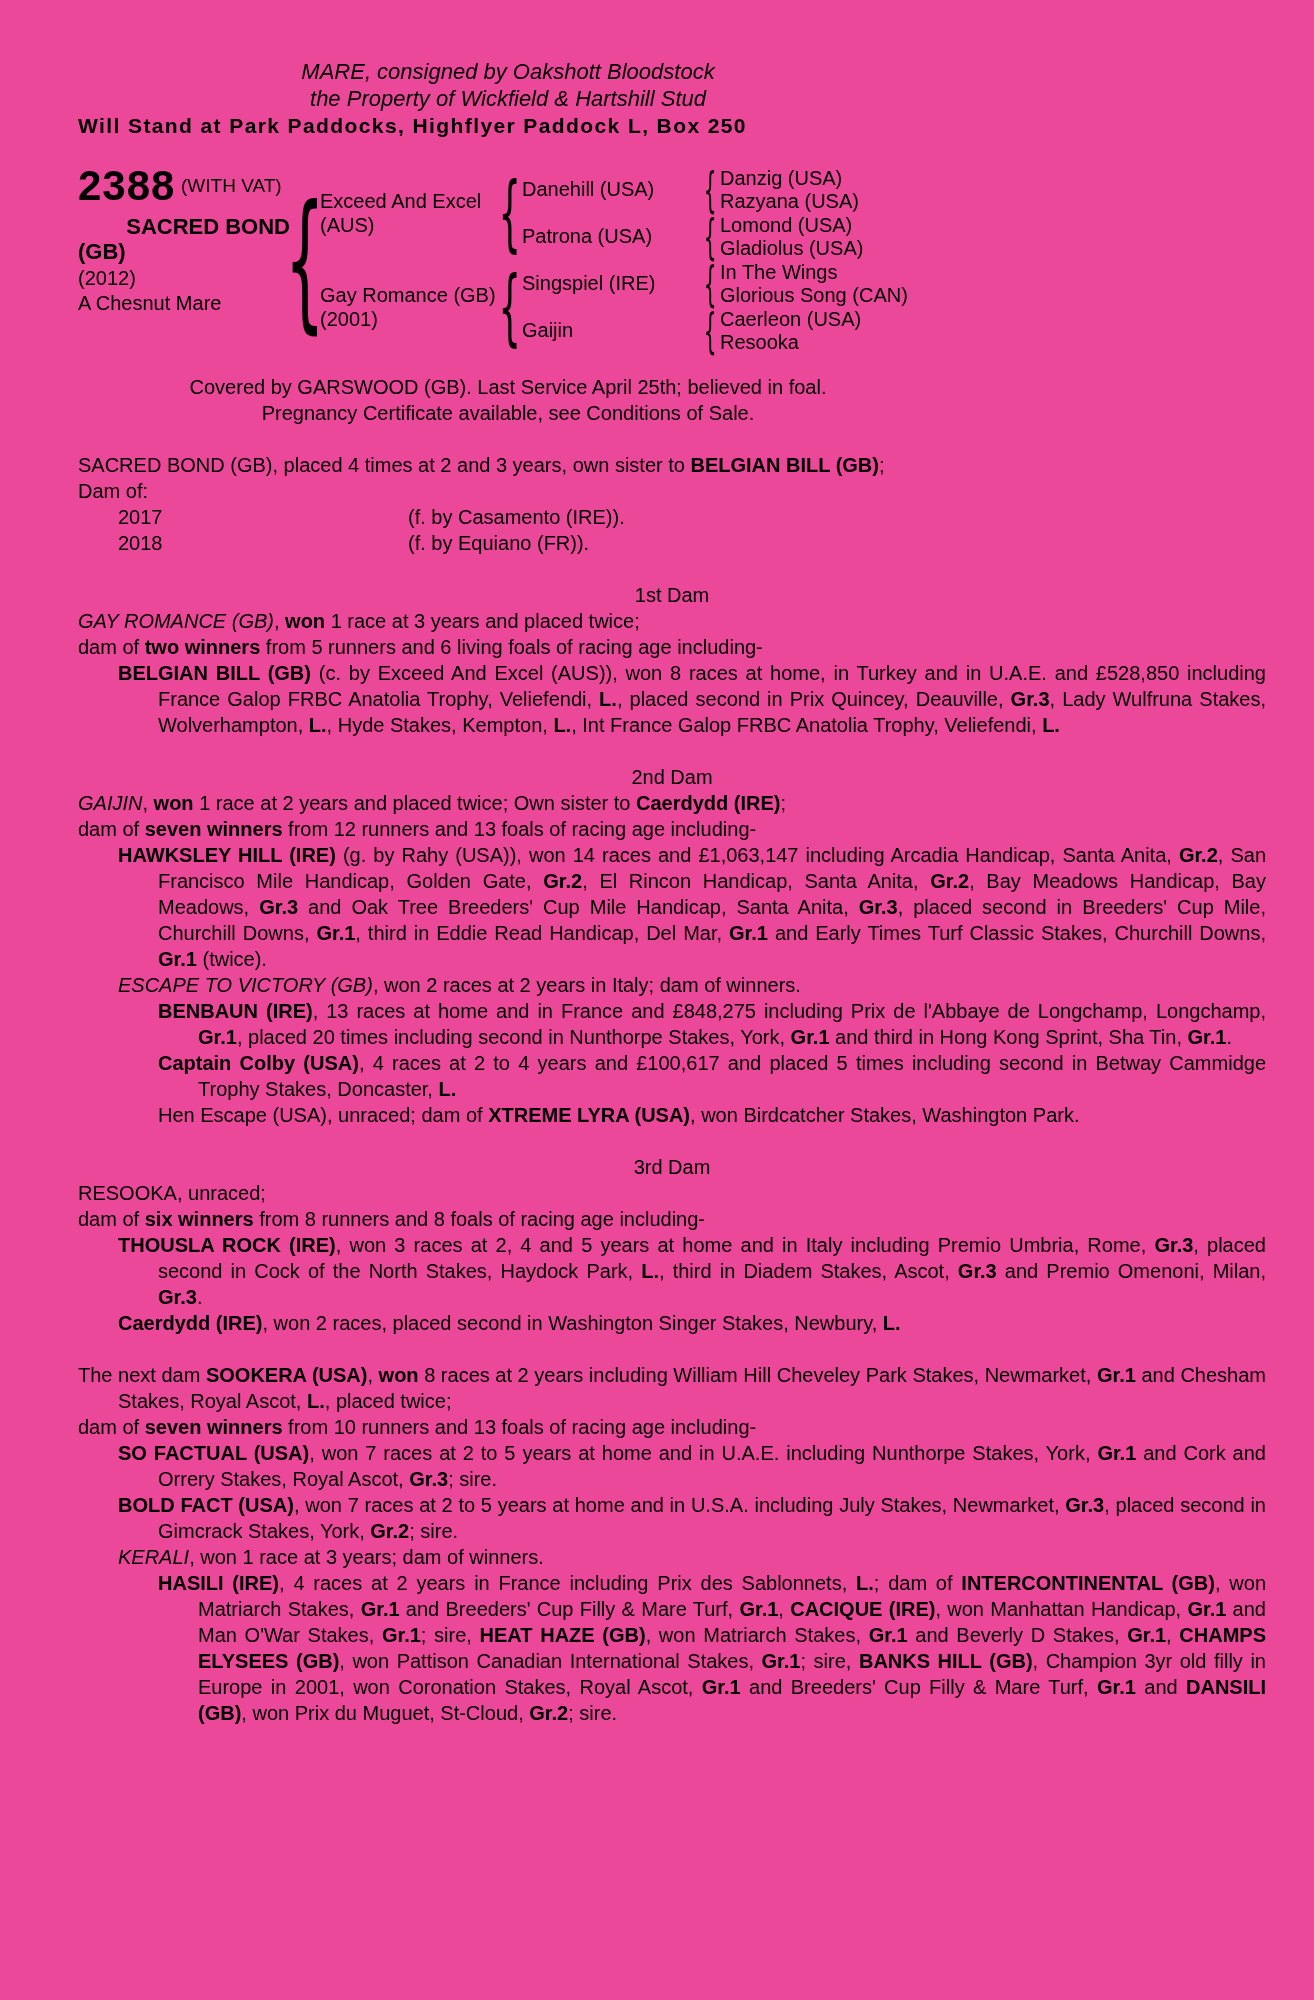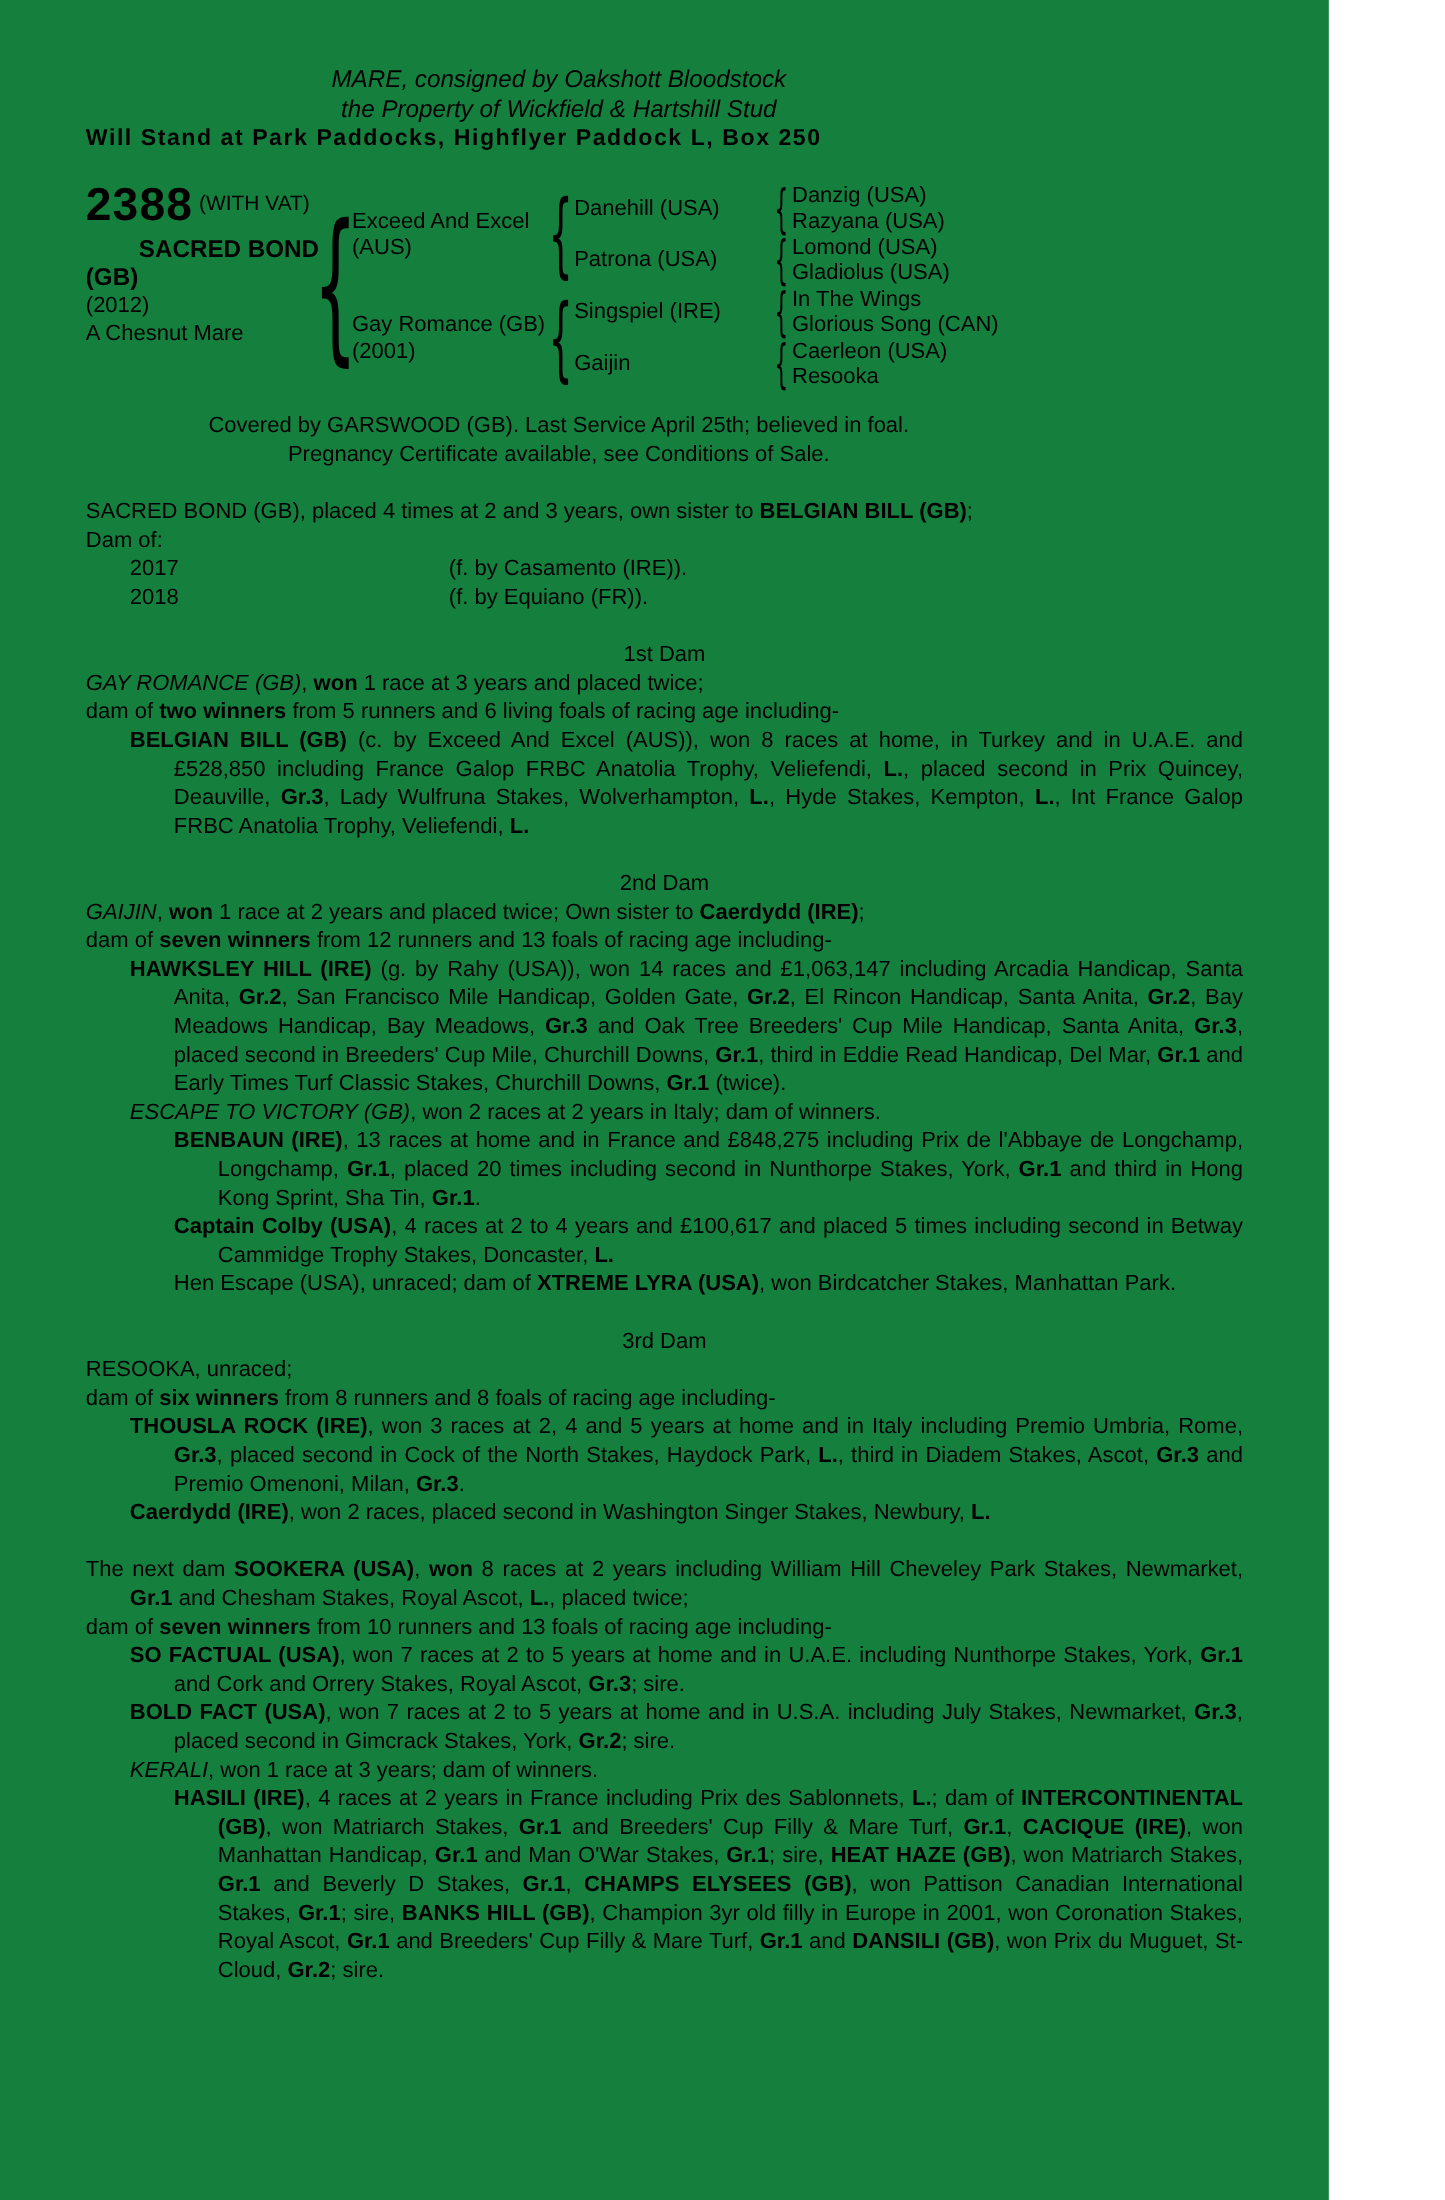--- a/index.html
+++ b/index.html
@@ -1,26 +1,26 @@
 <!DOCTYPE html>
 <html><head>
 <meta charset="utf-8">
 <style>
   html,body{margin:0;padding:0;background:#ffffff;}
   .page{
     position:relative;
-    width:1208px;height:2000px;
-    background:#15803d;
+    width:1314px;height:2000px;
+    background:#ec4899;
     color:#000;
     font-family:"Liberation Sans","DejaVu Sans",sans-serif;
     font-size:20px;
     line-height:26px;
     overflow:hidden;
     box-sizing:border-box;
-    padding:58px 78px 0 78px;
+    padding:58px 48px 0 78px;
   }
   .center-narrow{width:860px;text-align:center;}
   .h-consignor,.h-property{font-style:italic;font-size:22px;line-height:27px;}
   .h-stand{font-weight:bold;font-size:21px;letter-spacing:1.4px;line-height:28px;}
 
   
   .pedigree{display:flex;margin-top:26px;height:188px;}
   .lot-info{width:212px;flex:0 0 auto;}
   .lot-number-line{white-space:nowrap;}
   .lot-number{font-size:42px;font-weight:bold;letter-spacing:1px;line-height:40px;vertical-align:middle;}
@@ -180,21 +180,21 @@
   </div>
 
   <div class="section">
     <div class="dam-heading">2nd Dam</div>
     <div class="para p0"><span class="s-i">GAIJIN</span><span>, </span><span class="s-b">won</span><span> 1 race at 2 years and placed twice; Own sister to </span><span class="s-b">Caerdydd (IRE)</span><span>;</span></div>
     <div class="para p0"><span>dam of </span><span class="s-b">seven winners</span><span> from 12 runners and 13 foals of racing age including-</span></div>
     <div class="para hang1"><span class="s-b">HAWKSLEY HILL (IRE)</span><span> (g. by Rahy (USA)), won 14 races and £1,063,147 including Arcadia Handicap, Santa Anita, </span><span class="s-b">Gr.2</span><span>, San Francisco Mile Handicap, Golden Gate, </span><span class="s-b">Gr.2</span><span>, El Rincon Handicap, Santa Anita, </span><span class="s-b">Gr.2</span><span>, Bay Meadows Handicap, Bay Meadows, </span><span class="s-b">Gr.3</span><span> and Oak Tree Breeders' Cup Mile Handicap, Santa Anita, </span><span class="s-b">Gr.3</span><span>, placed second in Breeders' Cup Mile, Churchill Downs, </span><span class="s-b">Gr.1</span><span>, third in Eddie Read Handicap, Del Mar, </span><span class="s-b">Gr.1</span><span> and Early Times Turf Classic Stakes, Churchill Downs, </span><span class="s-b">Gr.1</span><span> (twice).</span></div>
     <div class="para hang1"><span class="s-i">ESCAPE TO VICTORY (GB)</span><span>, won 2 races at 2 years in Italy; dam of winners.</span></div>
     <div class="para hang2"><span class="s-b">BENBAUN (IRE)</span><span>, 13 races at home and in France and £848,275 including Prix de l'Abbaye de Longchamp, Longchamp, </span><span class="s-b">Gr.1</span><span>, placed 20 times including second in Nunthorpe Stakes, York, </span><span class="s-b">Gr.1</span><span> and third in Hong Kong Sprint, Sha Tin, </span><span class="s-b">Gr.1</span><span>.</span></div>
     <div class="para hang2"><span class="s-b">Captain Colby (USA)</span><span>, 4 races at 2 to 4 years and £100,617 and placed 5 times including second in Betway Cammidge Trophy Stakes, Doncaster, </span><span class="s-b">L.</span></div>
-    <div class="para hang2"><span>Hen Escape (USA), unraced; dam of </span><span class="s-b">XTREME LYRA (USA)</span><span>, won Birdcatcher Stakes, Manhattan Park.</span></div>
+    <div class="para hang2"><span>Hen Escape (USA), unraced; dam of </span><span class="s-b">XTREME LYRA (USA)</span><span>, won Birdcatcher Stakes, Washington Park.</span></div>
   </div>
 
   <div class="section">
     <div class="dam-heading">3rd Dam</div>
     <div class="para p0"><span>RESOOKA, unraced;</span></div>
     <div class="para p0"><span>dam of </span><span class="s-b">six winners</span><span> from 8 runners and 8 foals of racing age including-</span></div>
     <div class="para hang1"><span class="s-b">THOUSLA ROCK (IRE)</span><span>, won 3 races at 2, 4 and 5 years at home and in Italy including Premio Umbria, Rome, </span><span class="s-b">Gr.3</span><span>, placed second in Cock of the North Stakes, Haydock Park, </span><span class="s-b">L.</span><span>, third in Diadem Stakes, Ascot, </span><span class="s-b">Gr.3</span><span> and Premio Omenoni, Milan, </span><span class="s-b">Gr.3</span><span>.</span></div>
     <div class="para hang1"><span class="s-b">Caerdydd (IRE)</span><span>, won 2 races, placed second in Washington Singer Stakes, Newbury, </span><span class="s-b">L.</span></div>
   </div>
 

